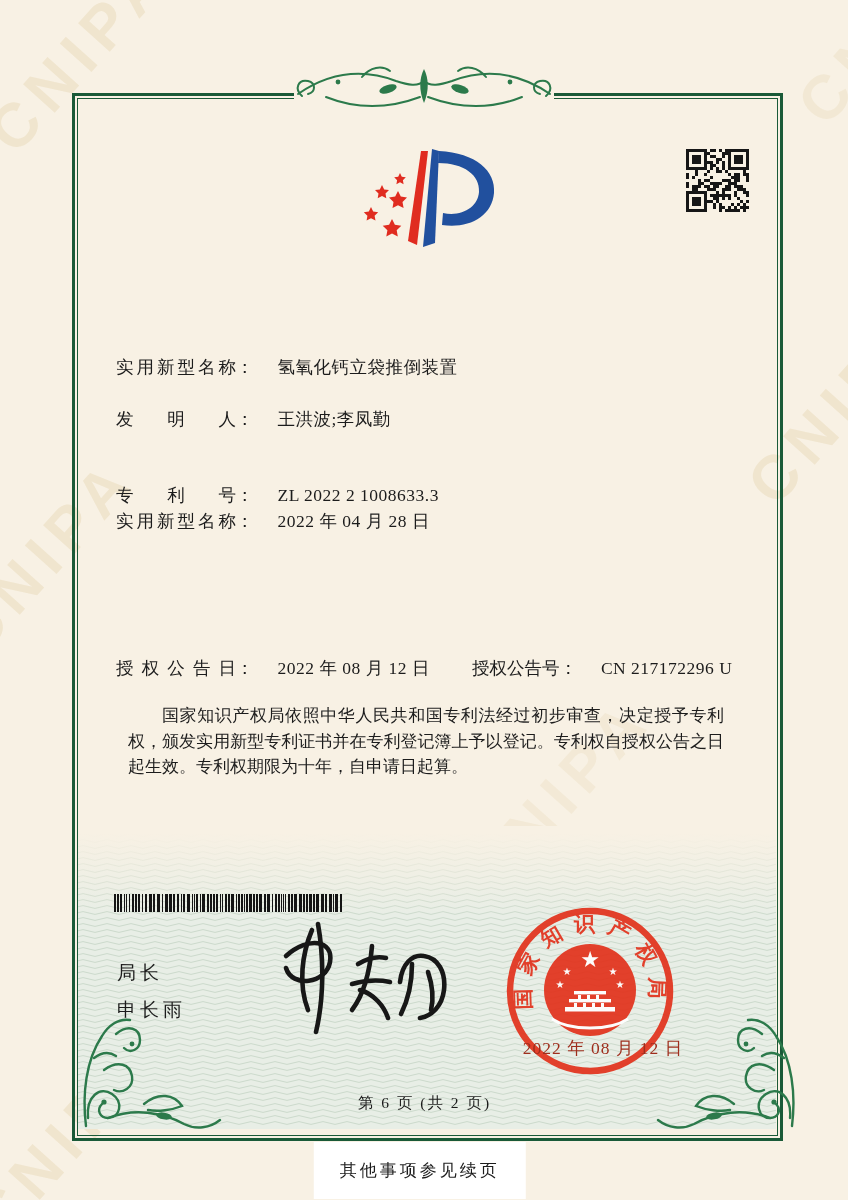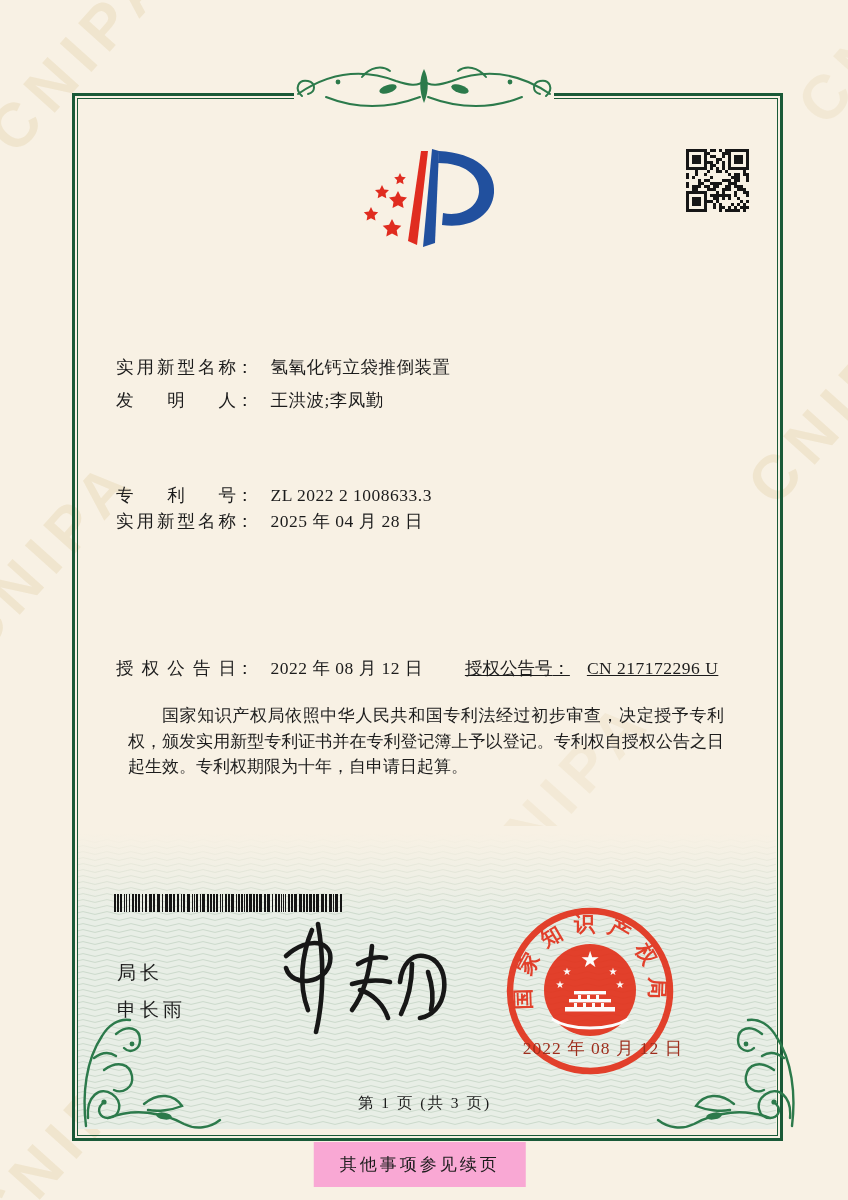--- a/index.html
+++ b/index.html
@@ -31,42 +31,42 @@
   .logo{position:absolute;left:338px;top:141px;z-index:3;}
   .qr{position:absolute;left:686px;top:149px;display:grid;grid-template-columns:repeat(21,3px);
       grid-auto-rows:3px;z-index:3;}
   .qr b{width:3px;height:3px;}
   .qr b.on{background:#161616;}
   .title{position:absolute;left:0;top:251px;width:848px;text-align:center;
          font-size:41px;font-weight:bold;letter-spacing:13px;z-index:3;}
   
   .row{position:absolute;left:116px;width:645px;font-size:17.5px;white-space:nowrap;z-index:3;}
   .lab{display:inline-block;width:120px;text-align:justify;text-align-last:justify;vertical-align:bottom;}
-  .val{margin-left:17px;letter-spacing:.5px;}
-  .r1{top:355px}.r2{top:388px}.r3{top:483px}.r4{top:509px}.r5{top:560px}.r6{top:611px}.r7{top:656px}
-  .half2{display:inline-block;margin-left:42px;text-decoration:underline;}
+  .val{margin-left:24px;letter-spacing:.5px;}
+  .r1{top:355px}.r2{top:407px}.r3{top:483px}.r4{top:509px}.r5{top:560px}.r6{top:611px}.r7{top:656px}
+  .half2{display:inline-block;margin-left:42px;}
   
   .bodytext{position:absolute;left:116px;top:691px;width:620px;font-size:17px;line-height:25.5px;
             text-align:justify;z-index:3;}
   .bodytext p{margin:12px;text-indent:2em;}
   
   .barcode{position:absolute;left:114px;top:894px;width:232px;height:18px;display:flex;z-index:3;}
   .barcode i{display:block;height:100%;}
   .sig-title{position:absolute;left:117px;top:960px;font-family:"Liberation Sans","DejaVu Sans",sans-serif;
              font-size:19px;letter-spacing:4px;z-index:3;}
   .sig-name{position:absolute;left:117px;top:997px;font-family:"Liberation Sans","DejaVu Sans",sans-serif;
             font-size:19px;letter-spacing:4px;z-index:3;}
   .signature{position:absolute;left:238px;top:920px;z-index:4;}
   .seal{position:absolute;left:490px;top:891px;z-index:4;}
   .seal-date{position:absolute;left:518px;top:1036px;width:170px;text-align:center;
              font-size:17.5px;color:#9e2e1d;letter-spacing:1px;z-index:5;}
   .page-info{position:absolute;left:72px;top:1093px;width:705px;text-align:center;
              font-size:15.5px;letter-spacing:2px;z-index:3;}
   .cont-box{position:absolute;left:50%;top:1142px;transform:translateX(-52%);
-            background:#f9a8d4;padding:11px 26px;font-size:17px;letter-spacing:3px;z-index:3;}
+            background:#ffffff;padding:17px 26px;font-size:17px;letter-spacing:3px;z-index:3;}
   .ornament{position:absolute;z-index:2;}
   .orn-bl{left:74px;top:998px;}
   .orn-br{left:652px;top:998px;transform:scaleX(-1);}
   .flourish{position:absolute;left:268px;top:57px;z-index:3;}
 </style>
 </head>
 <body>
 
 <div class="page">
 
@@ -652,21 +652,21 @@
   <div class="row r1">
     <span class="lab">实用新型名称</span><span>：</span><span class="val">氢氧化钙立袋推倒装置</span>
   </div>
   <div class="row r2">
     <span class="lab">发明人</span><span>：</span><span class="val">王洪波;李凤勤</span>
   </div>
   <div class="row r3">
     <span class="lab">专利号</span><span>：</span><span class="val">ZL 2022 2 1008633.3</span>
   </div>
   <div class="row r4">
-    <span class="lab">实用新型名称</span><span>：</span><span class="val">2025 年 04 月 28 日</span>
+    <span class="lab">实用新型名称</span><span>：</span><span class="val">2022 年 04 月 28 日</span>
   </div>
   <div class="row r7">
     <span><span class="lab">授权公告日</span><span>：</span><span class="val">2022 年 08 月 12 日</span></span><span class="half2"><span>授权公告号</span><span>：</span><span class="val">CN 217172296 U</span></span>
   </div>
 
   <div class="bodytext">
     <p>国家知识产权局依照中华人民共和国专利法经过初步审查，决定授予专利权，颁发实用新型专利证书并在专利登记簿上予以登记。专利权自授权公告之日起生效。专利权期限为十年，自申请日起算。</p>
   </div>
 
   <div class="barcode" id="barcode">
@@ -850,16 +850,16 @@
             <rect x="93" y="112" width="3" height="4"></rect>
             <rect x="102" y="112" width="3" height="4"></rect>
             <rect x="111" y="112" width="3" height="4"></rect>
         </g>
         <path d="M62,128 C80,140 120,140 138,128" fill="none" stroke="#fff" stroke-width="3"></path>
       </g>
     </g>
   </svg>
   <div class="seal-date">2022 年 08 月 12 日</div>
 
-  <div class="page-info">第 1 页 (共 3 页)</div>
+  <div class="page-info">第 6 页 (共 2 页)</div>
   <div class="cont-box">其他事项参见续页</div>
 
 </div>
 
 </body></html>

